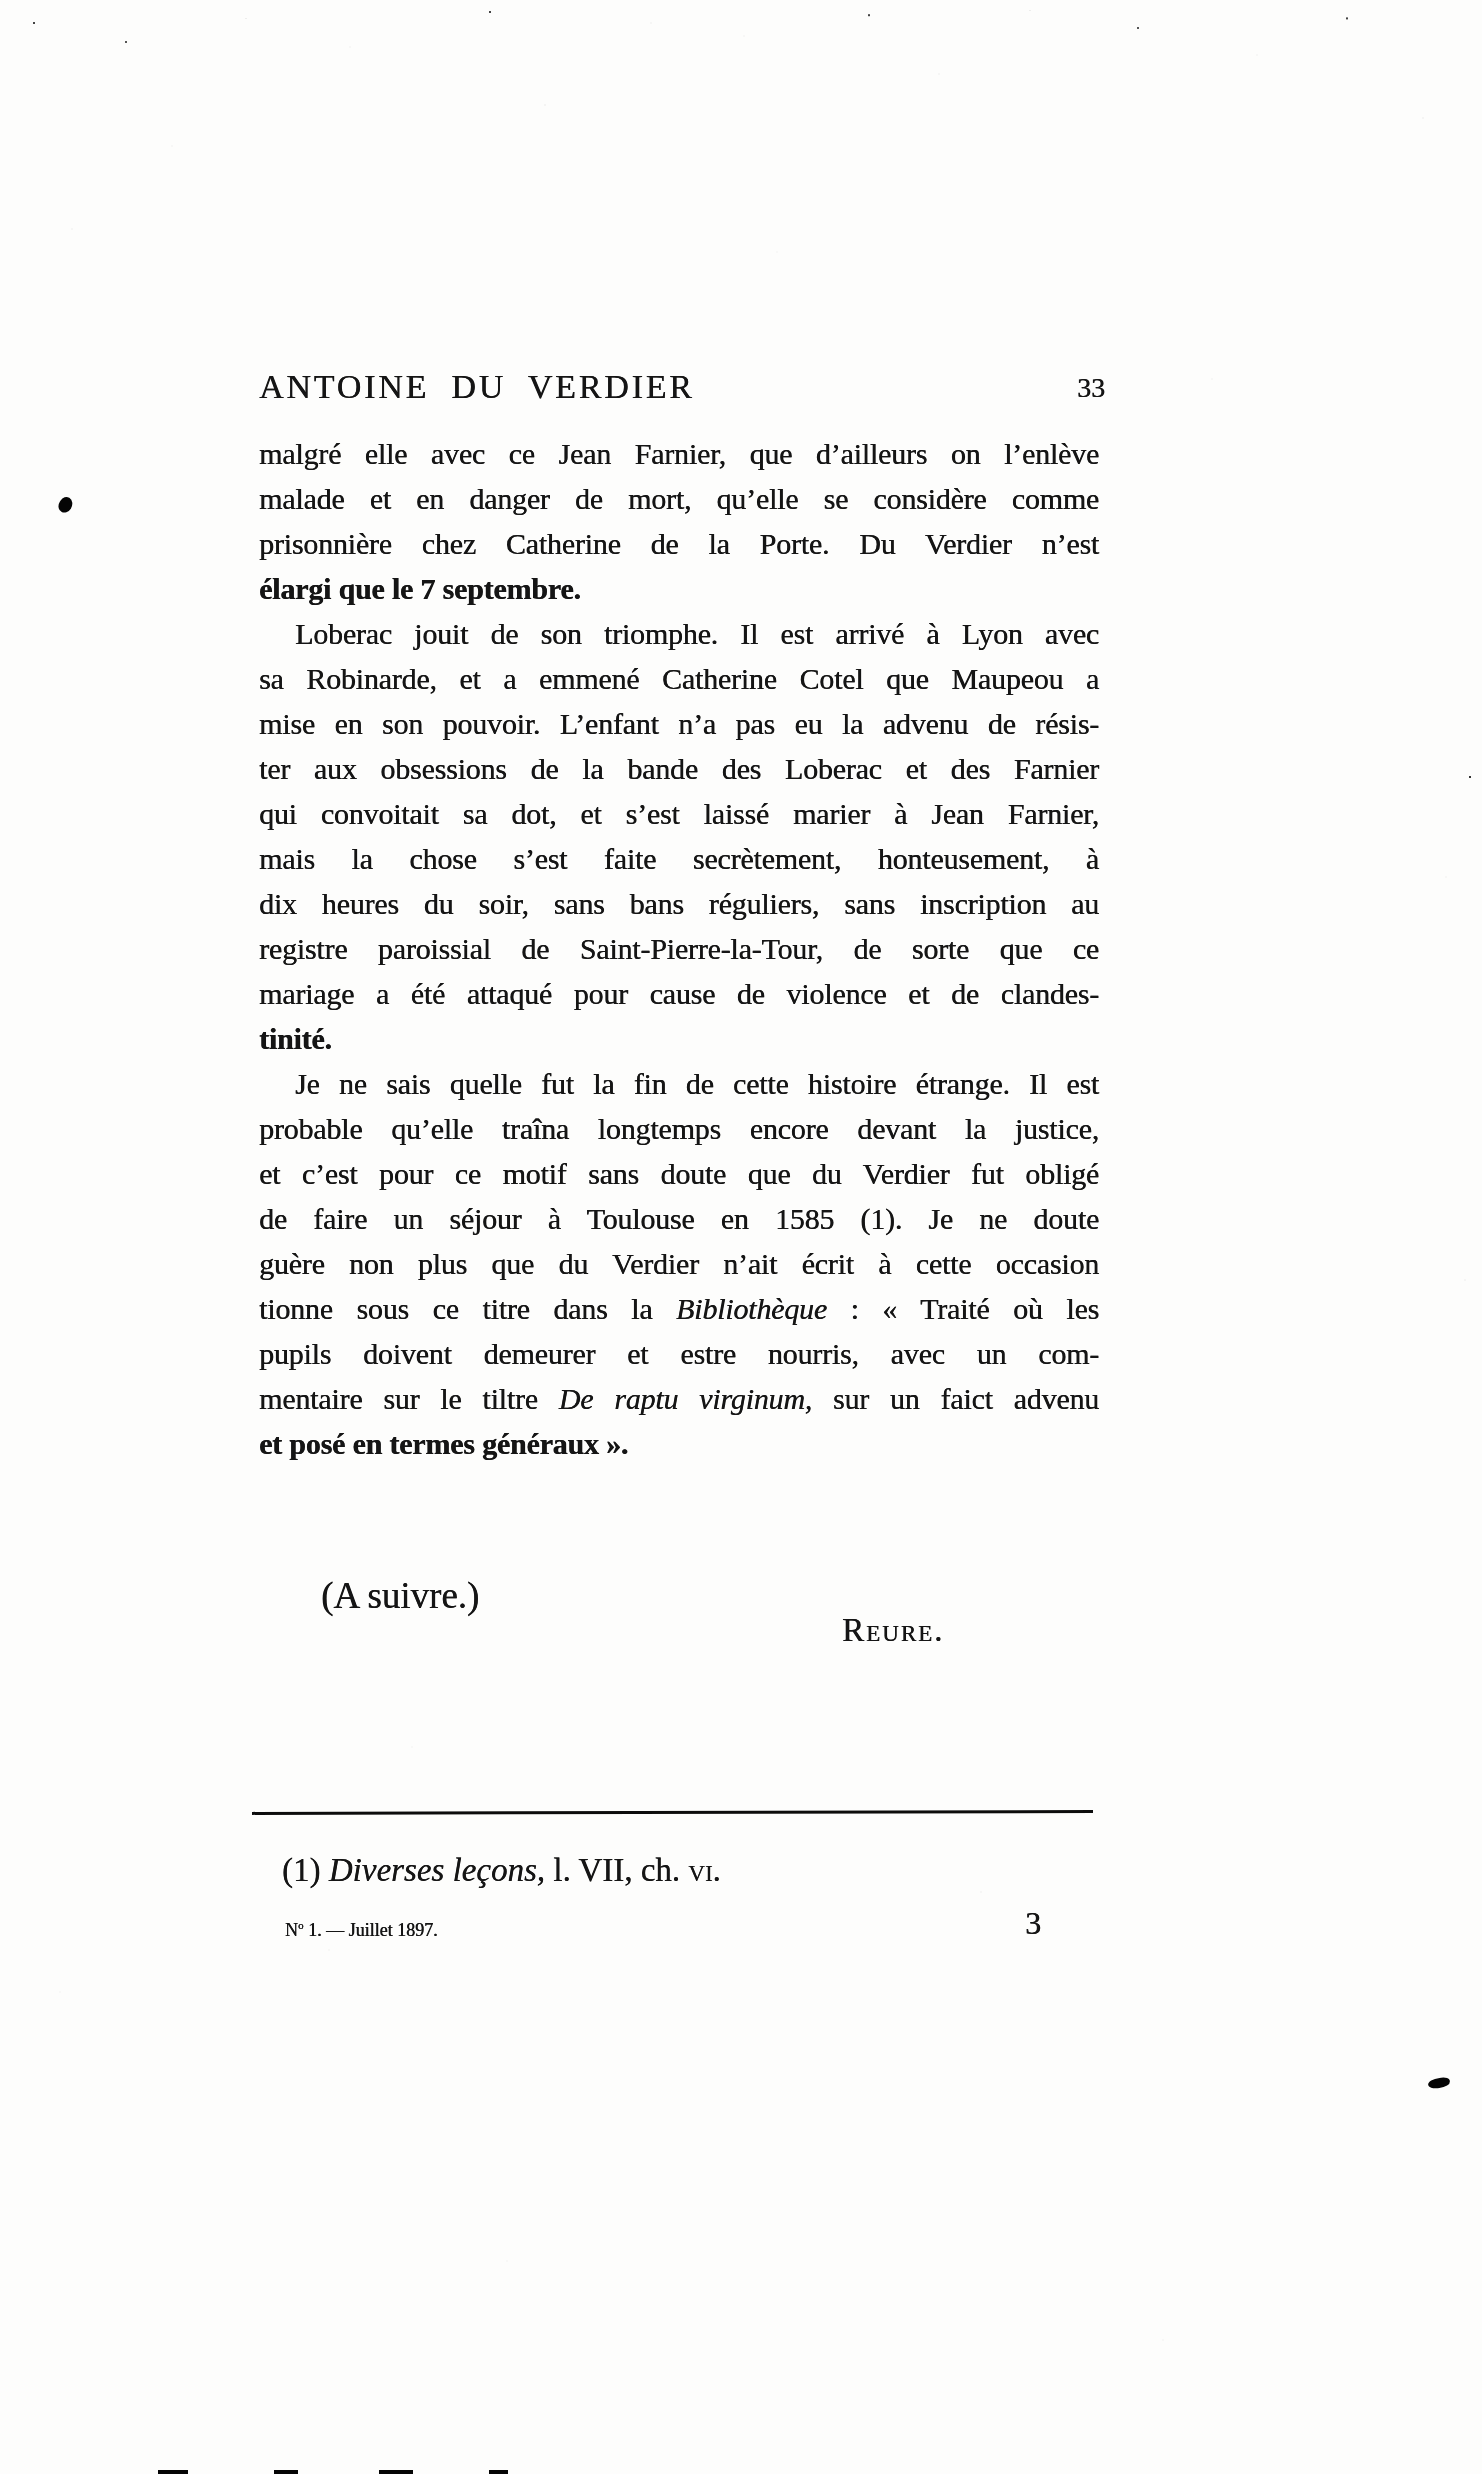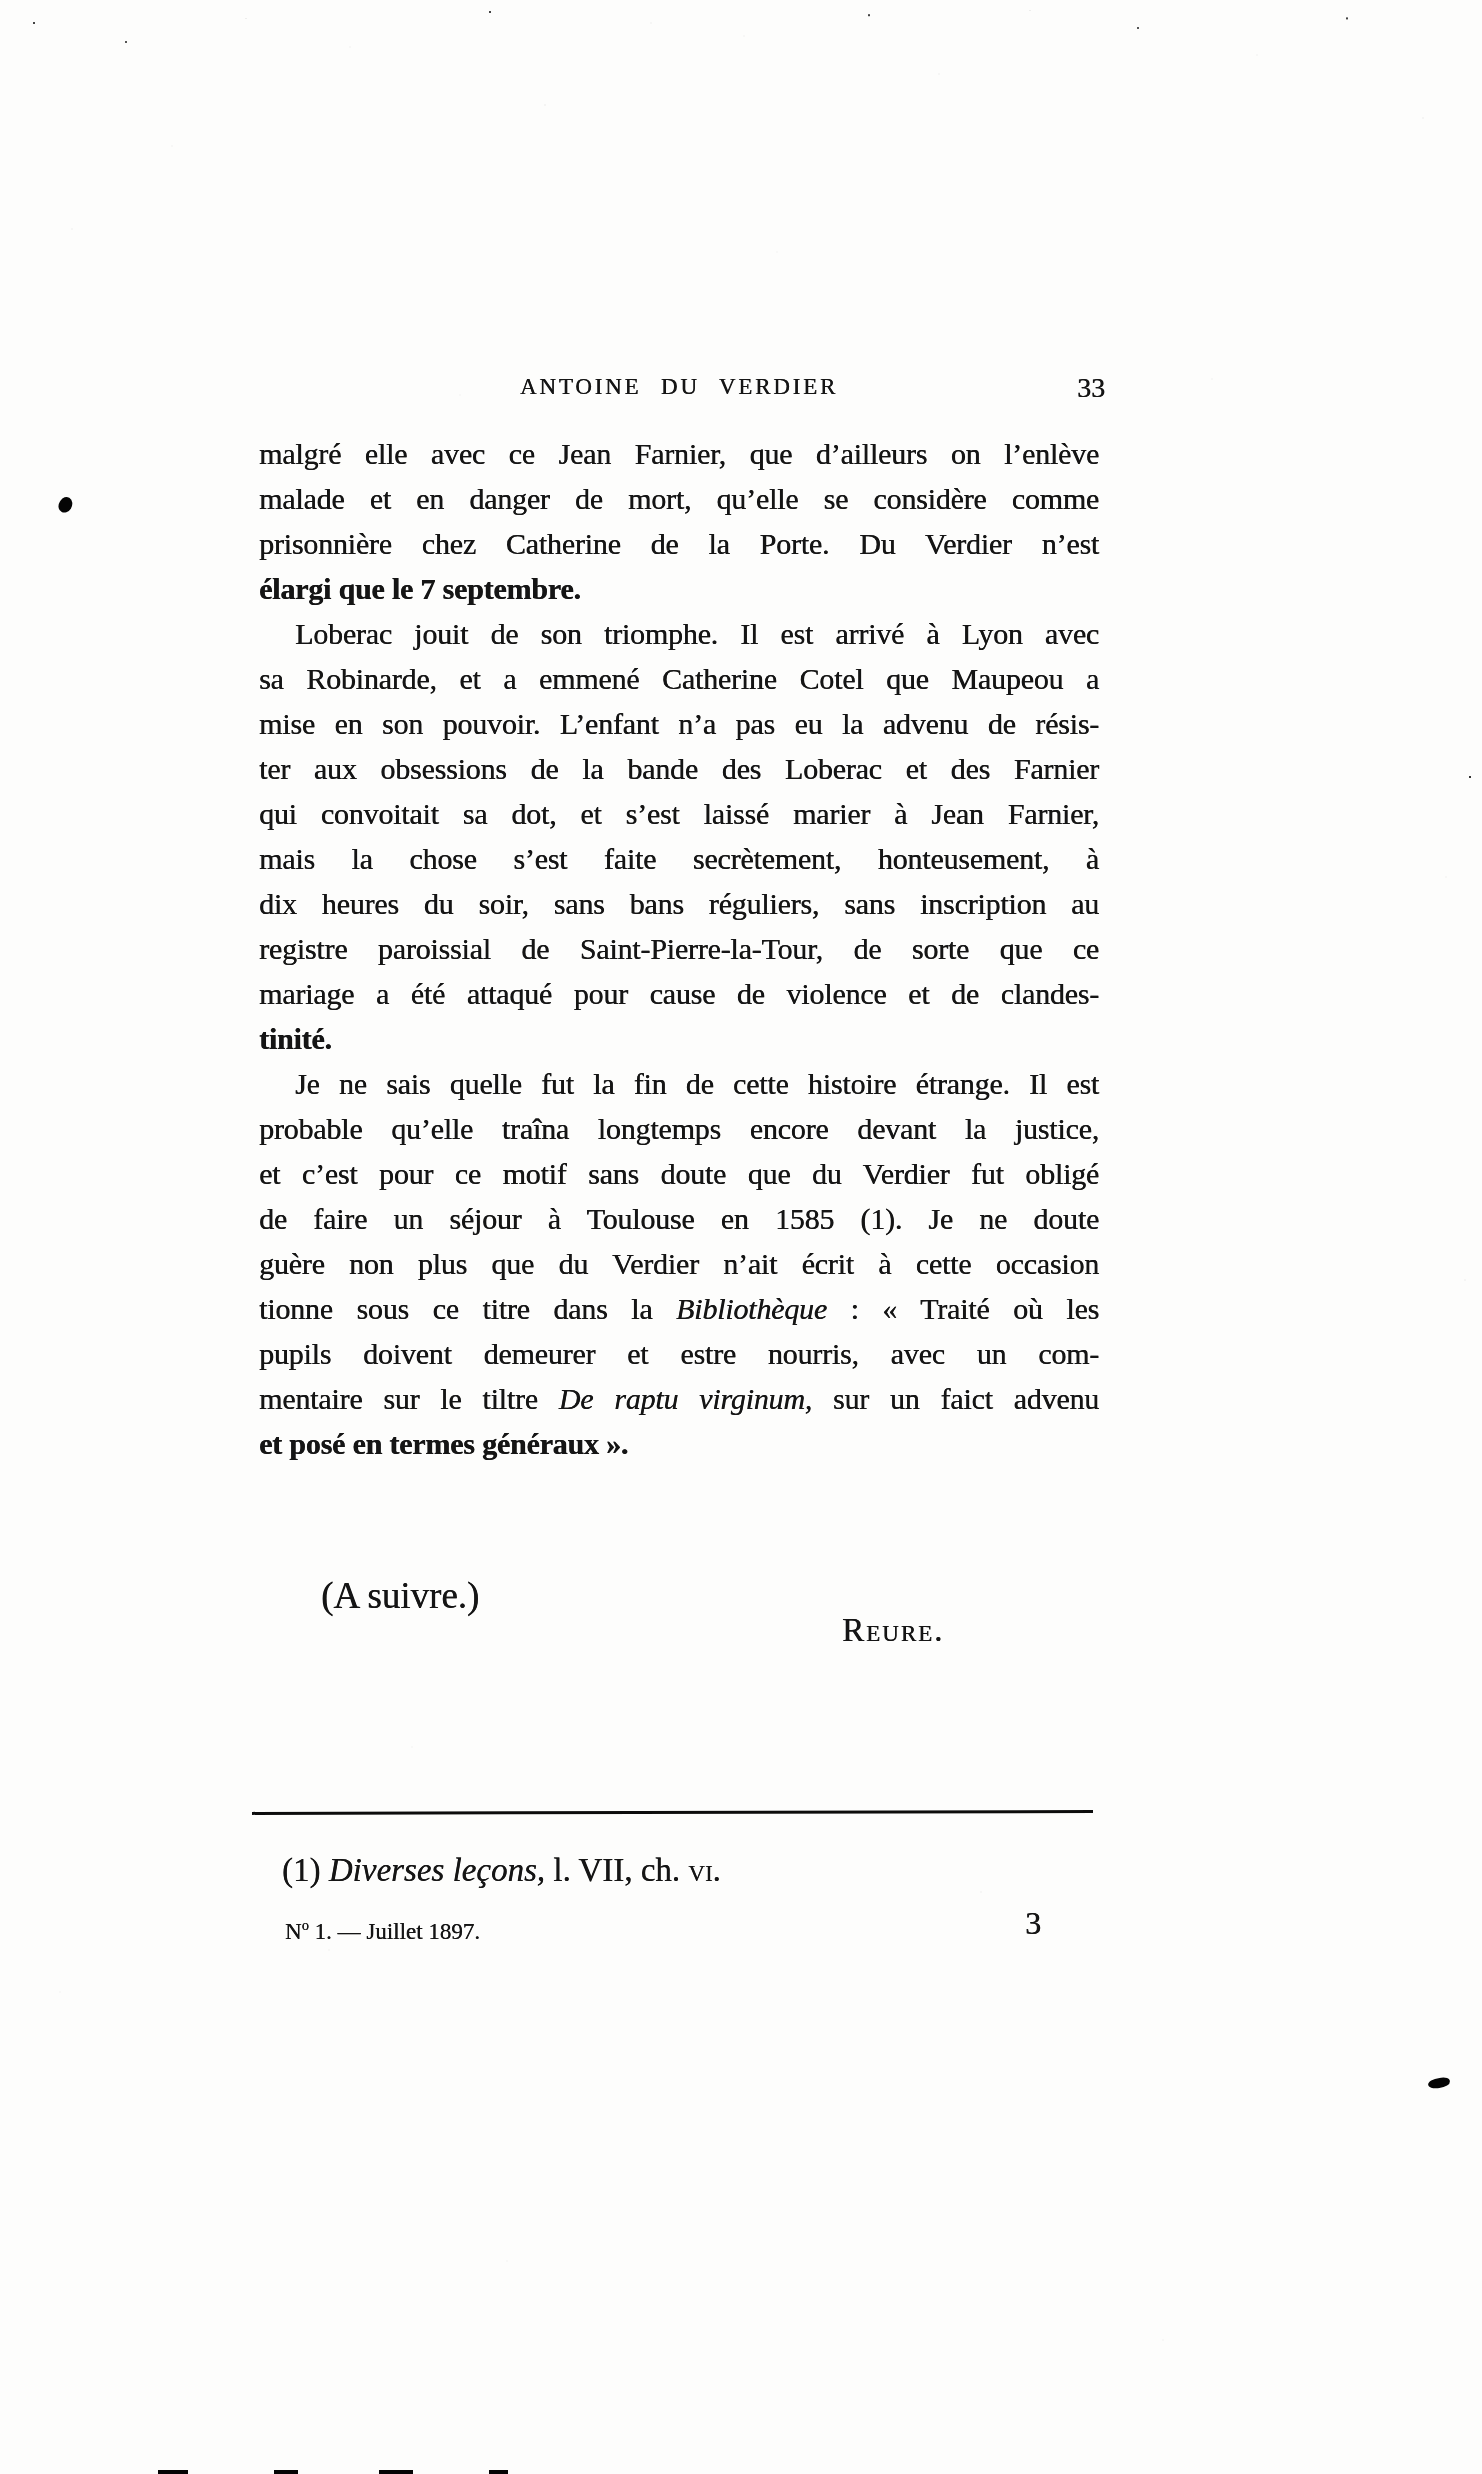--- a/index.html
+++ b/index.html
@@ -7,22 +7,22 @@
     position:relative;
     width:1482px;height:2475px;
     background:#fdfdfc;
     overflow:hidden;
     font-family:"Liberation Serif", serif;
     color:#151515;
   }
   
   .header-row{position:absolute;left:259px;top:370px;width:840px;height:36px;}
   .header-title{
-    display:block;text-align:center;
-    font-size:23px;line-height:33px;
+    display:block;text-align:left;
+    font-size:34px;line-height:33px;
     letter-spacing:2.8px;word-spacing:11px;
     text-shadow:0.4px 0 0 #1a1a1a;
   }
   .page-number{
     position:absolute;right:377px;top:368px;
     font-size:28px;line-height:40px;
     text-shadow:0.4px 0 0 #111;
   }
   
   .text-block{
@@ -59,21 +59,21 @@
     transform:rotate(-0.12deg);
   }
   .footnote{
     position:absolute;left:282px;top:1854px;
     font-size:33px;line-height:33px;
     text-shadow:0.3px 0 0 #151515;
   }
   .footnote .sc{font-variant:small-caps;}
   .issue-line{
     position:absolute;left:285px;top:1910px;
-    font-size:23px;line-height:30px;
+    font-size:18px;line-height:30px;
     text-shadow:0.3px 0 0 #151515;
   }
   .issue-line .sup{font-size:0.62em;vertical-align:super;}
   .signature-mark{
     position:absolute;left:1025px;top:1905px;
     font-size:32px;line-height:36px;
     text-shadow:0.4px 0 0 #111;
   }
   
   .blot-a{

